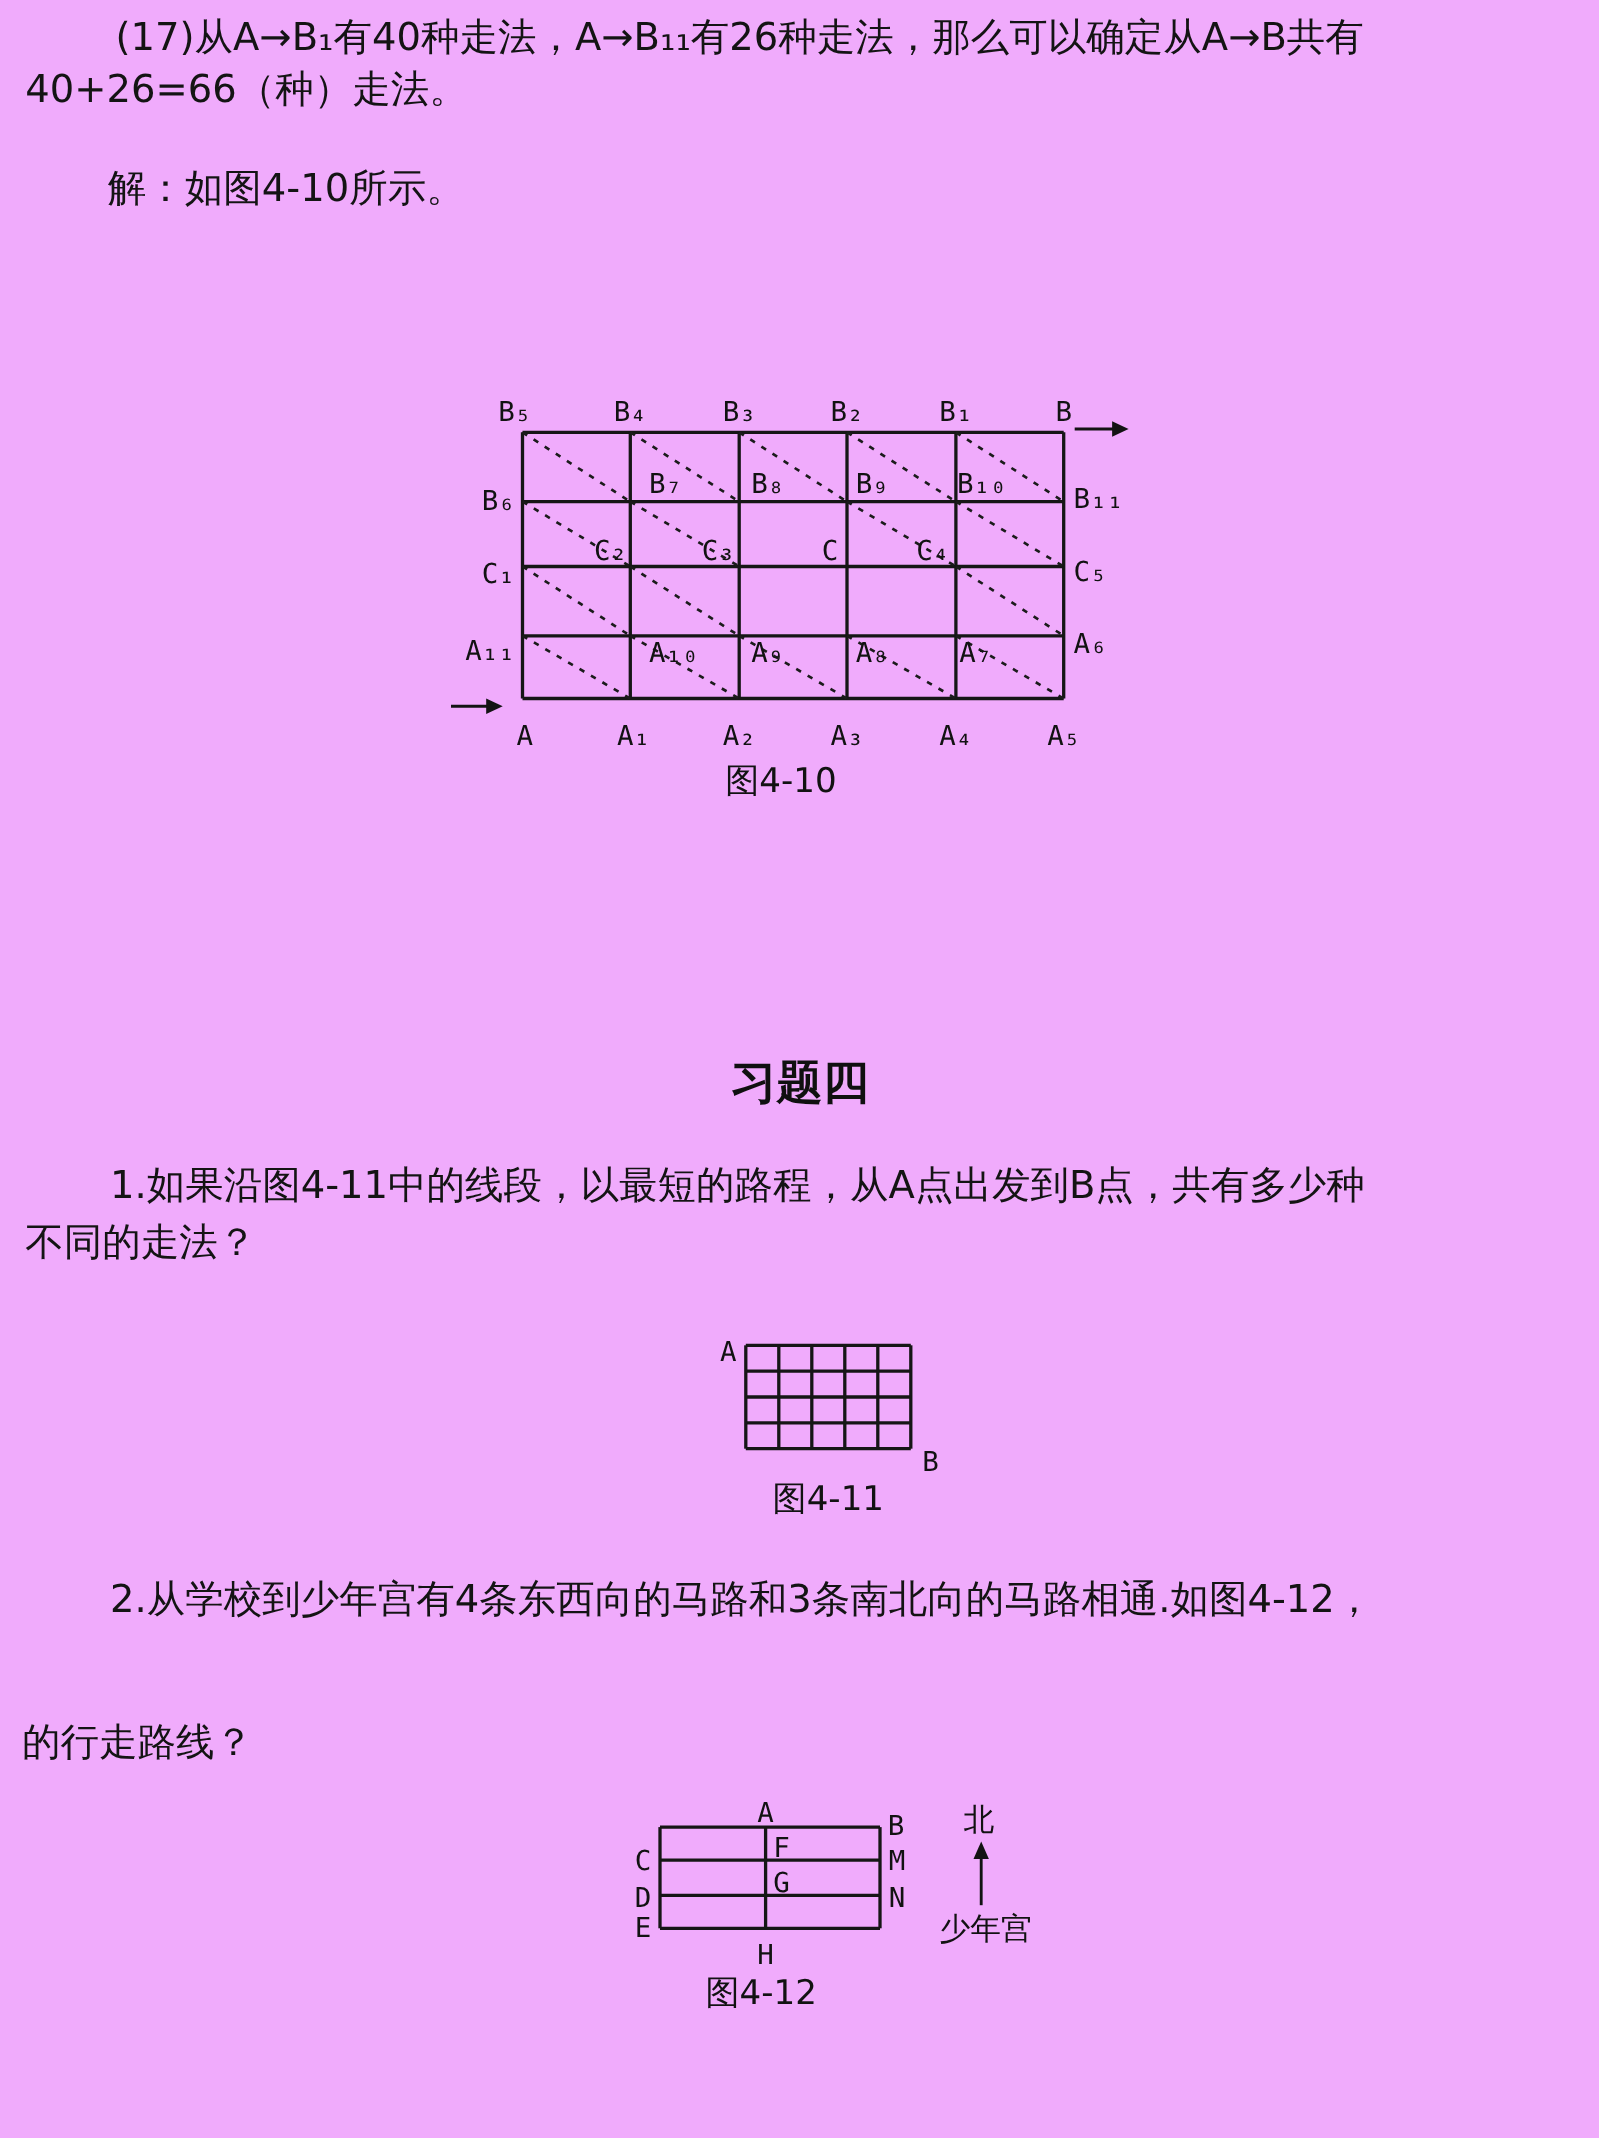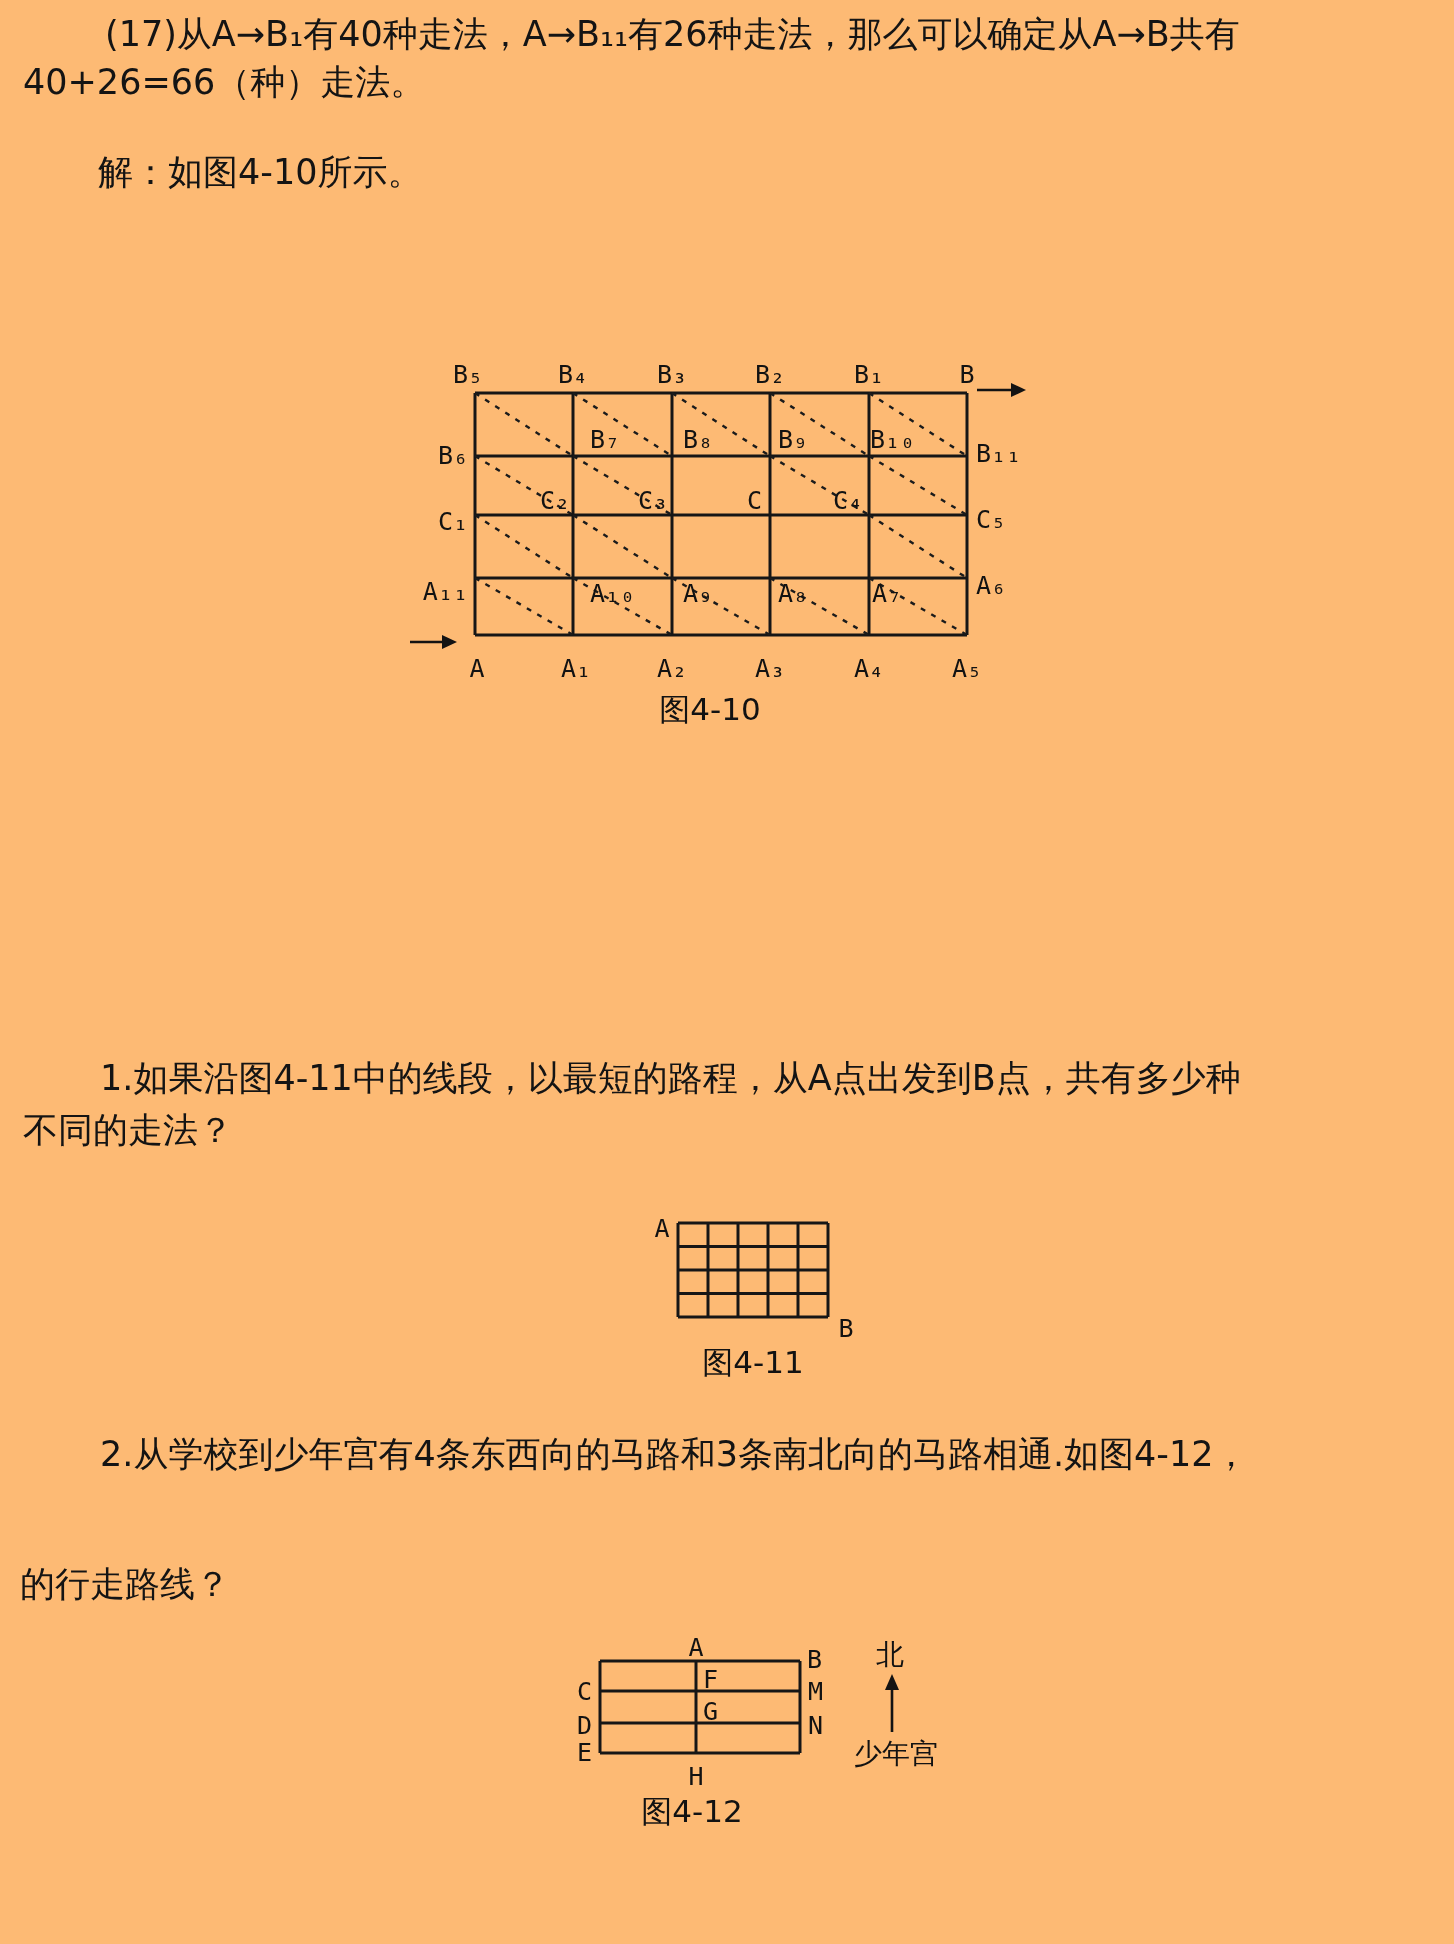--- a/index.html
+++ b/index.html
@@ -1,17 +1,17 @@
 <!DOCTYPE html>
 <html><head>
 <meta charset="utf-8">
 <style>
   html,body{margin:0;padding:0;background:#e8e8e8;}
   .page{
-    position:relative;width:1454px;height:1944px;background:#fdba74;
+    position:relative;width:1454px;height:1944px;background:#f0abfc;
     font-family:"DejaVu Sans",sans-serif;color:#121212;overflow:hidden;
     margin:0 auto;
   }
   .tline{position:absolute;white-space:nowrap;font-size:35px;line-height:40px;margin:0;color:#141414;}
   .heading{position:absolute;left:0;width:100%;text-align:center;font-size:42px;font-weight:bold;margin:0;color:#101010;}
   svg.fig{position:absolute;overflow:visible;}
   svg .gl{stroke:#161616;stroke-width:3;fill:none;}
   svg .diag{stroke:#1b1b1b;stroke-width:2.4;stroke-dasharray:5 7;fill:none;}
   svg .arr{stroke:#131313;stroke-width:2.6;fill:none;}
   svg .ah{fill:#131313;stroke:none;}
@@ -108,20 +108,21 @@
       <text class="mid" x="97" y="337">A</text>
       <text class="mid" x="196" y="337">A₁</text>
       <text class="mid" x="292" y="337">A₂</text>
       <text class="mid" x="390" y="337">A₃</text>
       <text class="mid" x="489" y="337">A₄</text>
       <text class="mid" x="587" y="337">A₅</text>
     </g>
     <text class="cap mid" x="330" y="380">图4-10</text>
   </svg>
 
+  <h2 class="heading" style="top:956px">习题四</h2>
 
   <p class="tline" style="left:100px;top:1058px">1.如果沿图4-11中的线段，以最短的路程，从A点出发到B点，共有多少种</p>
   <p class="tline" style="left:23px;top:1110px">不同的走法？</p>
 
   <svg class="fig" style="left:600px;top:1210px" width="300" height="180" viewBox="0 0 300 180">
     <g class="gl">
       <line x1="78" y1="13" x2="228" y2="13"></line>
       <line x1="78" y1="36.5" x2="228" y2="36.5"></line>
       <line x1="78" y1="60" x2="228" y2="60"></line>
       <line x1="78" y1="83.5" x2="228" y2="83.5"></line>

